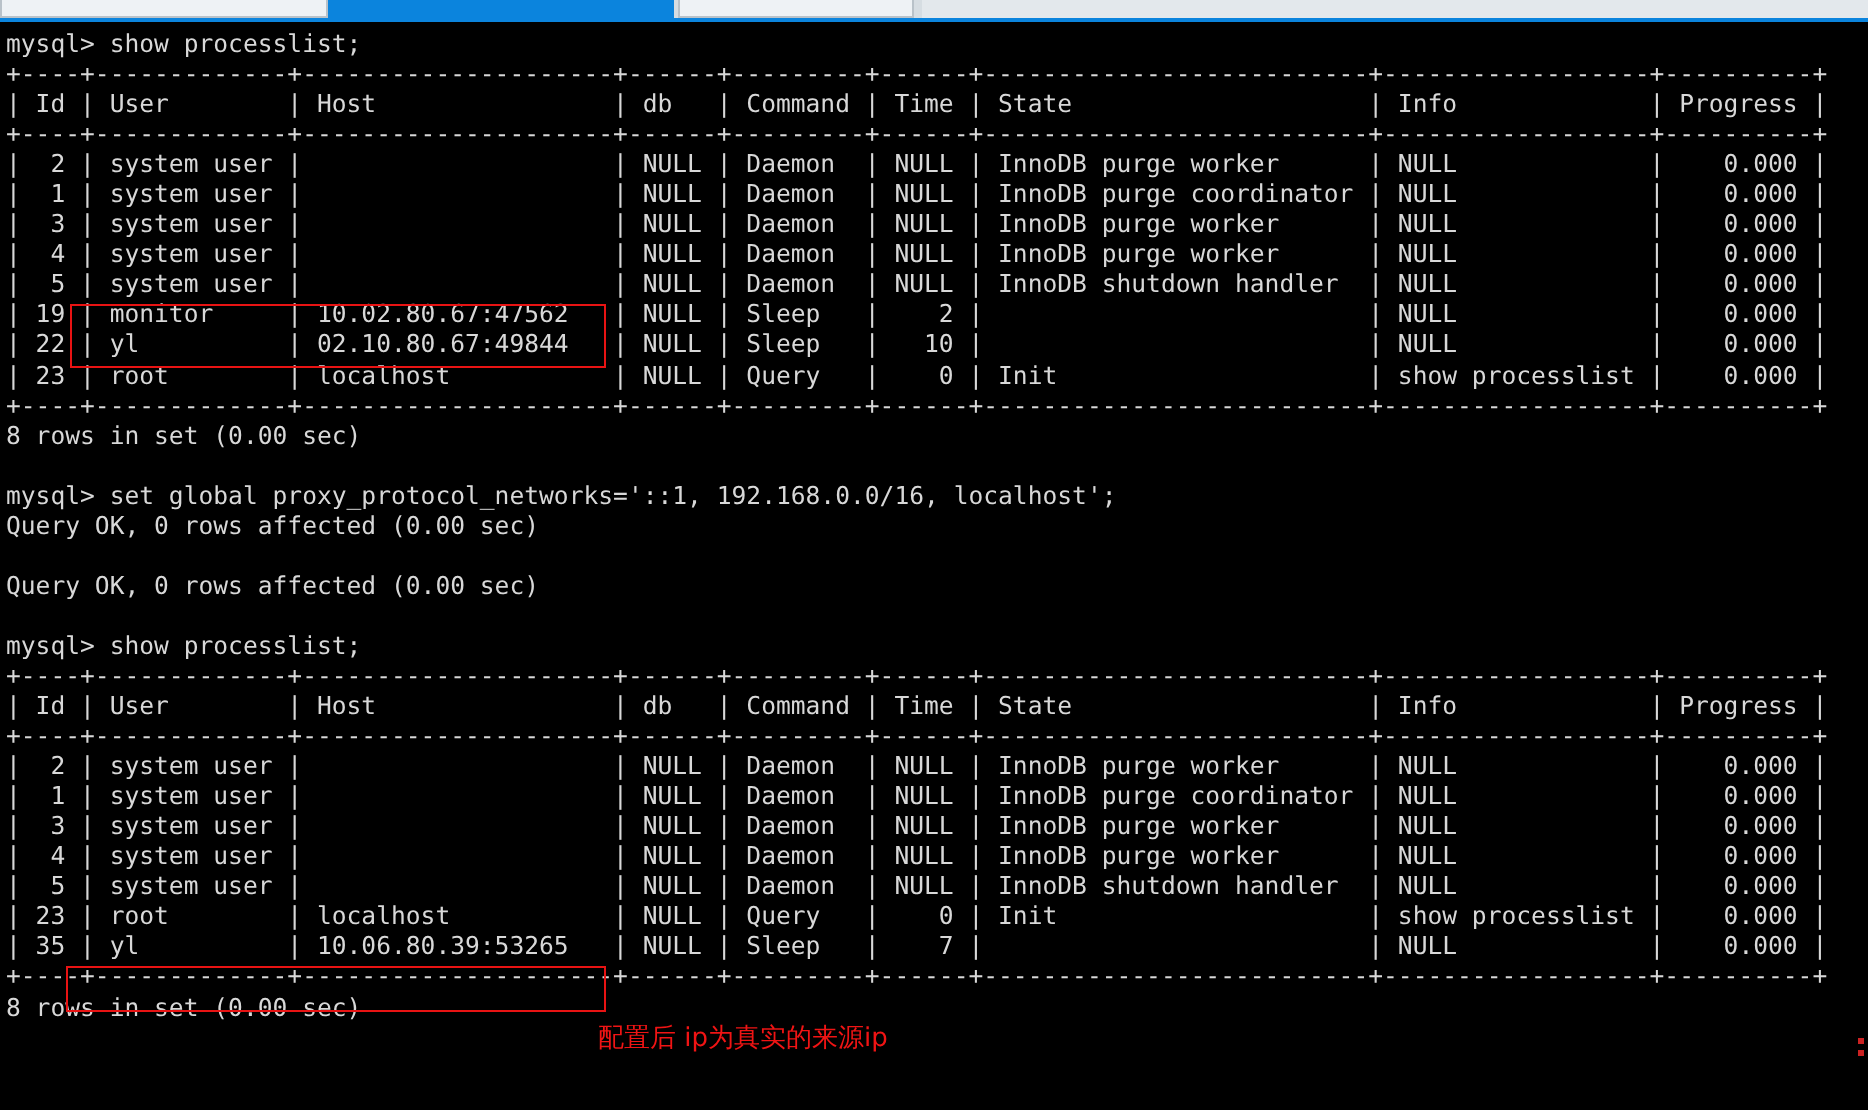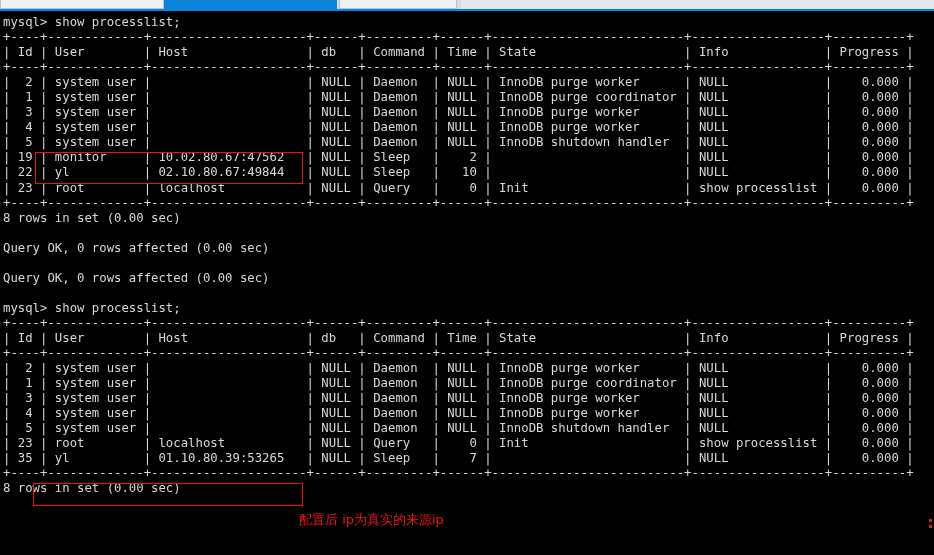--- a/index.html
+++ b/index.html
@@ -123,35 +123,36 @@
       <div class="line">|  1 | system user |                     | NULL | Daemon  | NULL | InnoDB purge coordinator | NULL             |    0.000 |</div>
       <div class="line">|  3 | system user |                     | NULL | Daemon  | NULL | InnoDB purge worker      | NULL             |    0.000 |</div>
       <div class="line">|  4 | system user |                     | NULL | Daemon  | NULL | InnoDB purge worker      | NULL             |    0.000 |</div>
       <div class="line">|  5 | system user |                     | NULL | Daemon  | NULL | InnoDB shutdown handler  | NULL             |    0.000 |</div>
       <div class="line">| 19 | monitor     | 10.02.80.67:47562   | NULL | Sleep   |    2 |                          | NULL             |    0.000 |</div>
       <div class="line">| 22 | yl          | 02.10.80.67:49844   | NULL | Sleep   |   10 |                          | NULL             |    0.000 |</div>
       <div class="line">| 23 | root        | localhost           | NULL | Query   |    0 | Init                     | show processlist |    0.000 |</div>
       <div class="line">+----+-------------+---------------------+------+---------+------+--------------------------+------------------+----------+</div>
       <div class="line">8 rows in set (0.00 sec)</div>
       <div class="line blank"></div>
+      <div class="line">mysql&gt; set global proxy_protocol_networks='::1, 192.168.0.0/16, localhost';</div>
       <div class="line">Query OK, 0 rows affected (0.00 sec)</div>
       <div class="line blank"></div>
       <div class="line">Query OK, 0 rows affected (0.00 sec)</div>
       <div class="line blank"></div>
       <div class="line">mysql&gt; show processlist;</div>
       <div class="line">+----+-------------+---------------------+------+---------+------+--------------------------+------------------+----------+</div>
       <div class="line">| Id | User        | Host                | db   | Command | Time | State                    | Info             | Progress |</div>
       <div class="line">+----+-------------+---------------------+------+---------+------+--------------------------+------------------+----------+</div>
       <div class="line">|  2 | system user |                     | NULL | Daemon  | NULL | InnoDB purge worker      | NULL             |    0.000 |</div>
       <div class="line">|  1 | system user |                     | NULL | Daemon  | NULL | InnoDB purge coordinator | NULL             |    0.000 |</div>
       <div class="line">|  3 | system user |                     | NULL | Daemon  | NULL | InnoDB purge worker      | NULL             |    0.000 |</div>
       <div class="line">|  4 | system user |                     | NULL | Daemon  | NULL | InnoDB purge worker      | NULL             |    0.000 |</div>
       <div class="line">|  5 | system user |                     | NULL | Daemon  | NULL | InnoDB shutdown handler  | NULL             |    0.000 |</div>
       <div class="line">| 23 | root        | localhost           | NULL | Query   |    0 | Init                     | show processlist |    0.000 |</div>
-      <div class="line">| 35 | yl          | 01.10.80.39:53265   | NULL | Sleep   |    7 |                          | NULL             |    0.000 |</div>
+      <div class="line">| 35 | yl          | 10.06.80.39:53265   | NULL | Sleep   |    7 |                          | NULL             |    0.000 |</div>
       <div class="line">+----+-------------+---------------------+------+---------+------+--------------------------+------------------+----------+</div>
       <div class="line">8 rows in set (0.00 sec)</div>
       <div class="line blank"></div>
     </div>
 
   <div class="redbox" style="left:35px; top:152px; width:268px; height:32px;"></div>
 
   <div class="redbox" style="left:33px; top:483px; width:270px; height:23px;"></div>
   <div class="redtext" style="left:299px; top:513px;text-align:right;">配置后 ip为真实的来源ip</div>
 

